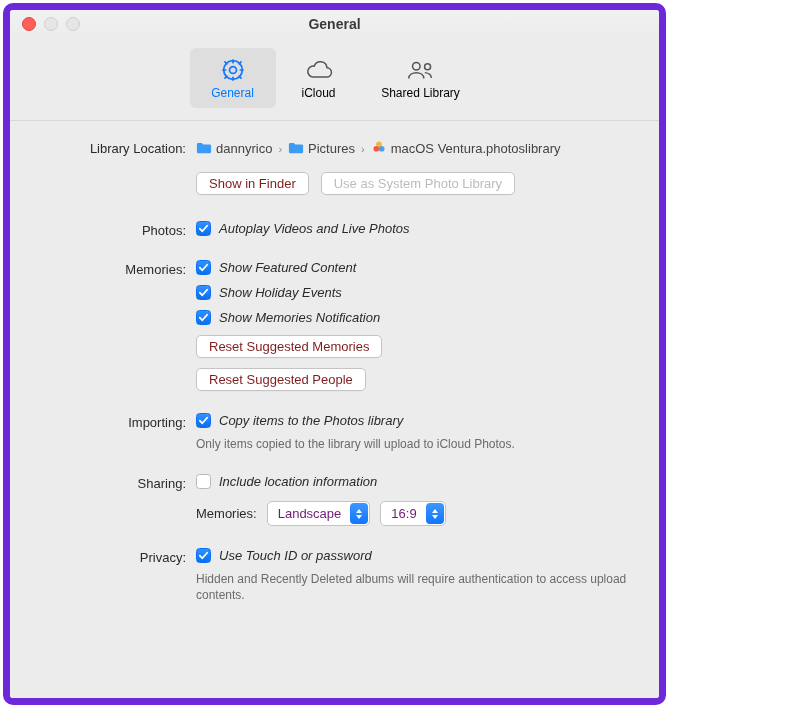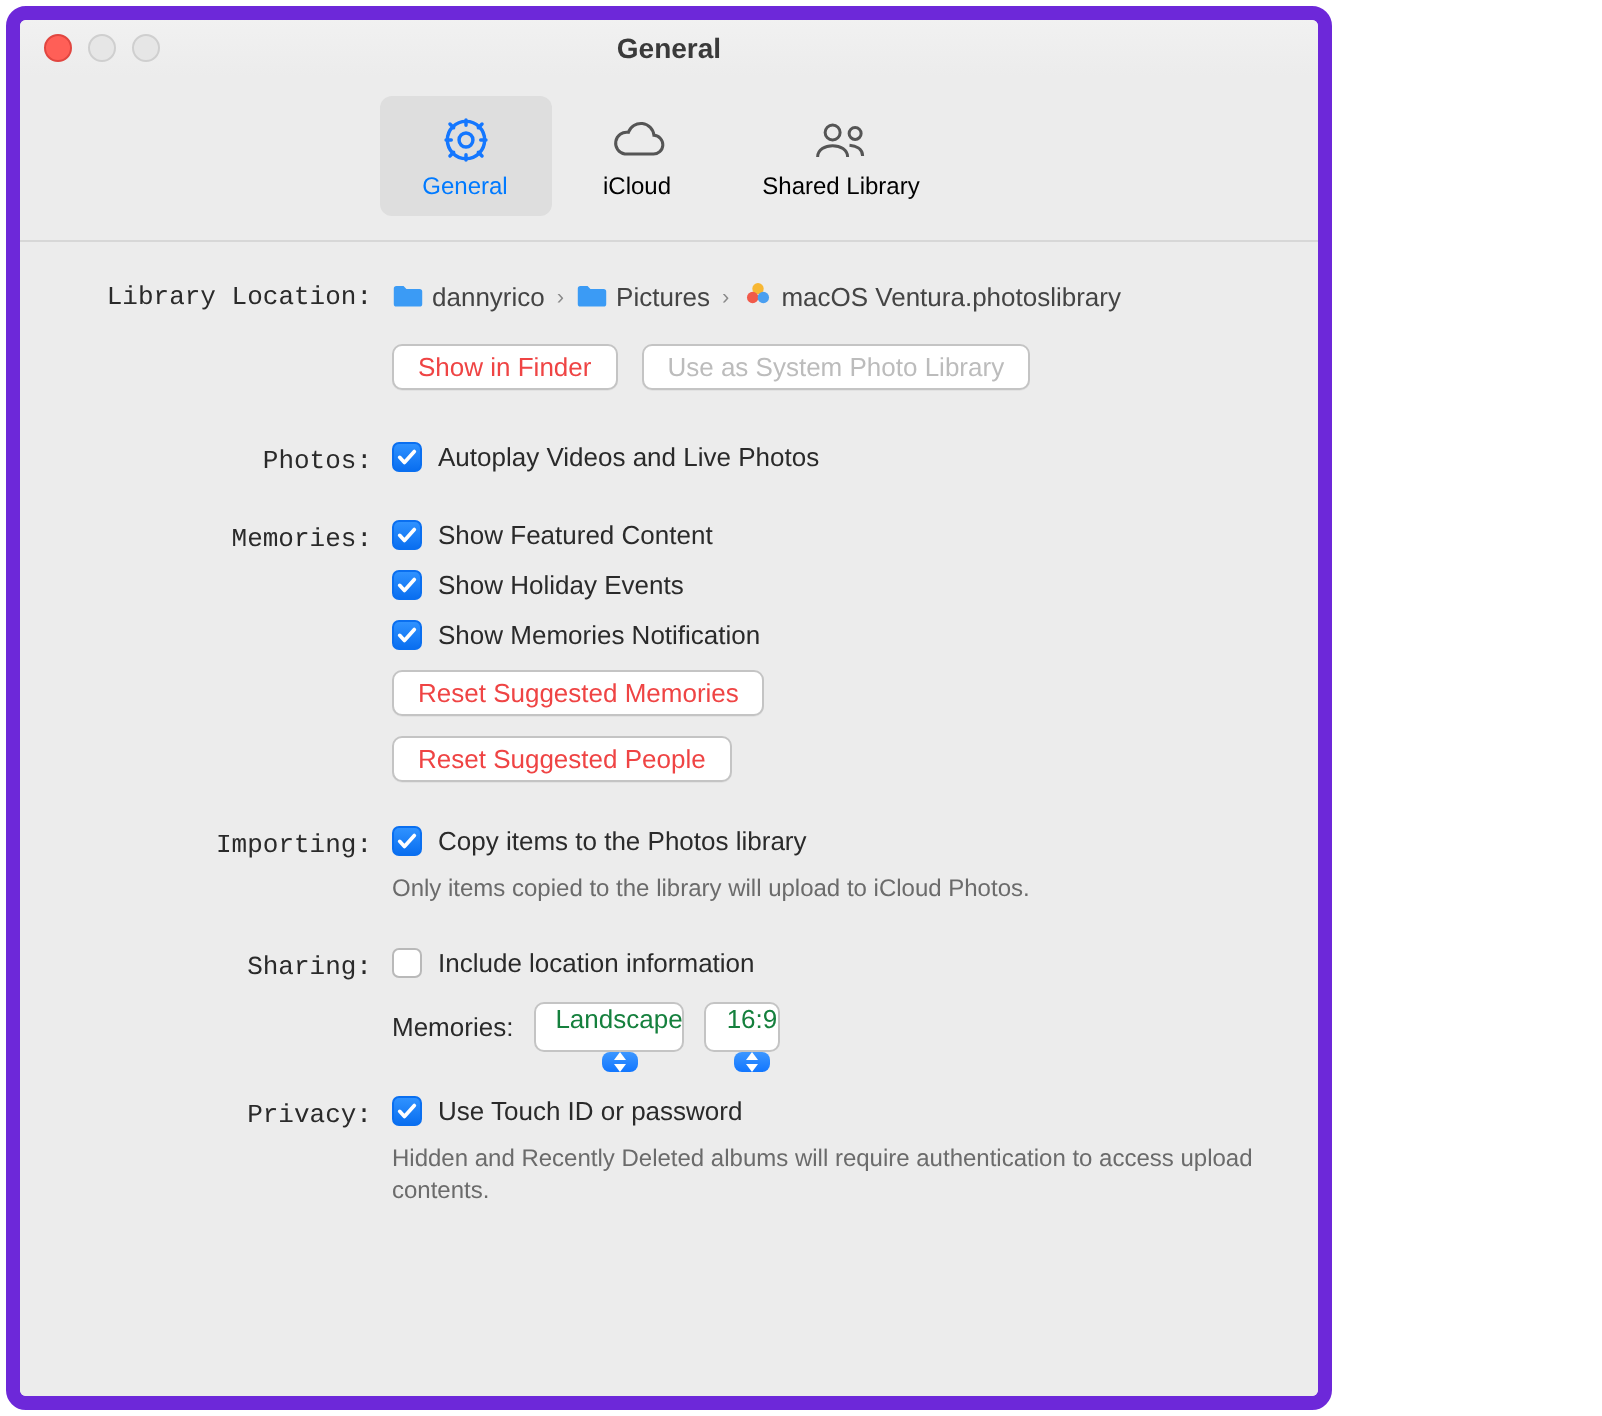--- a/index.html
+++ b/index.html
@@ -78,60 +78,58 @@
     padding:18px 28px 24px 28px;
     background:var(--bg);
   }
   .row{display:flex;align-items:flex-start;margin-bottom:4px;}
   .rowlabel{
     width:148px;min-width:148px;
     text-align:right;
     padding-right:10px;
     padding-top:2px;
     color:#2a2a2a;
-    font-family:Liberation Mono, monospace;
   }
   .rowbody{flex:1;display:flex;flex-direction:column;gap:6px;}
   .breadcrumb{display:flex;align-items:center;gap:4px;font-size:13px;}
   .crumb{display:flex;align-items:center;gap:4px;color:#444;}
   .caret{color:var(--caret);font-size:11px;padding:0 2px;}
   .btn{
     display:inline-flex;align-items:center;justify-content:center;
     background:#fff;
     border:1px solid var(--btn-border);
     border-radius:5px;
     padding:3px 12px;
-    font-size:13px;color:#ef4444;
+    font-size:13px;color:#7f1d1d;
     box-shadow:0 0.5px 0 rgba(0,0,0,.04);
     cursor:default;
   }
   .btn.disabled{color:var(--disabled);}
   .btn-row{display:flex;gap:12px;margin-top:8px;}
-  .chk{display:flex;align-items:flex-start;gap:8px;}
+  .chk{display:flex;align-items:flex-start;gap:8px;font-style:italic;}
   .checkbox{
     width:15px;height:15px;border-radius:3.5px;
     display:inline-flex;align-items:center;justify-content:center;
     box-sizing:border-box;
     border:1px solid #b9b9b9;background:#fff;
   }
   .checkbox.checked{
     background:linear-gradient(180deg,#2f92ff,#0a6ff0);
     border-color:#0a6ff0;
   }
   .checkbox.checked svg{stroke:#fff;}
   .chk-label{font-size:13px;}
   .hint{font-size:12px;color:var(--text2);line-height:1.35;margin-top:2px;}
   .select{
     display:inline-flex;align-items:center;gap:8px;
     background:#fff;border:1px solid var(--btn-border);
     border-radius:5px;
     padding:0 0 0 10px;height:23px;
-    font-size:13px;color:#15803d;
+    font-size:13px;color:#701a75;
     cursor:default;
-    flex-direction:column;
   }
   .stepper{
     width:18px;height:21px;border-radius:4px;margin:1px;
     background:linear-gradient(180deg,#3d97ff,#1176ff);
     display:flex;flex-direction:column;align-items:center;justify-content:center;
   }
   .stepper .u,.stepper .d{width:0;height:0;border-left:3.5px solid transparent;border-right:3.5px solid transparent;}
   .stepper .u{border-bottom:4px solid #fff;margin-bottom:2px;}
   .stepper .d{border-top:4px solid #fff;}
   .section-gap{height:18px;}

